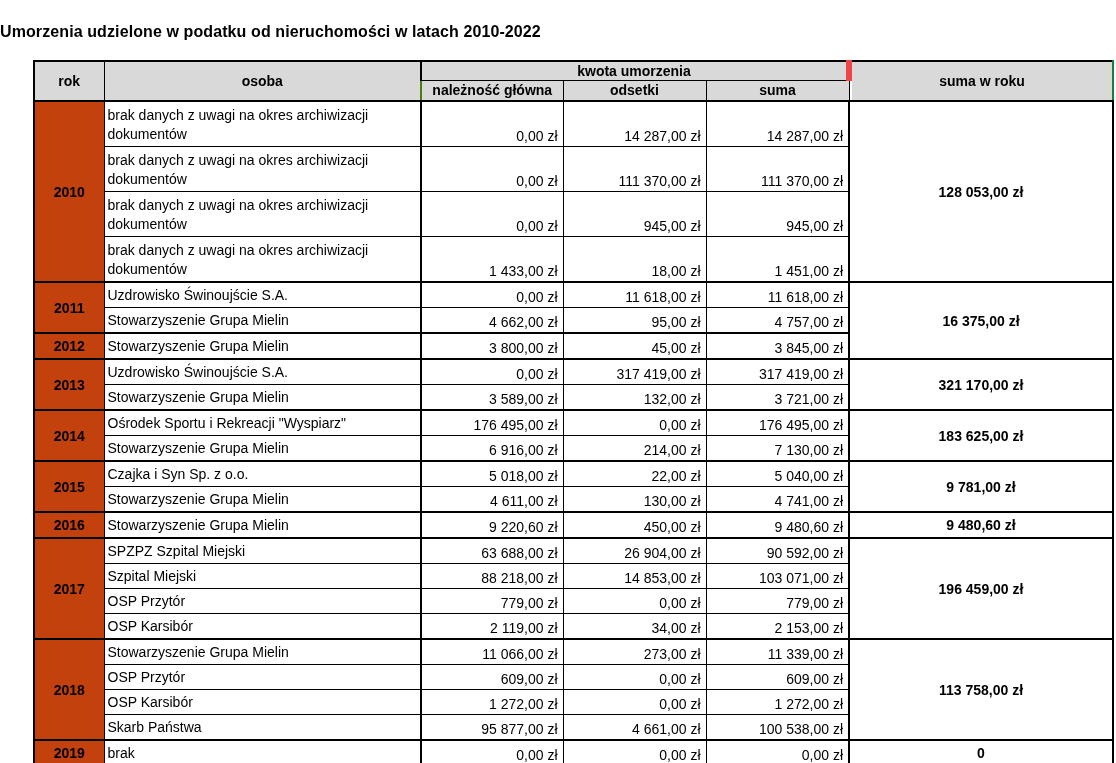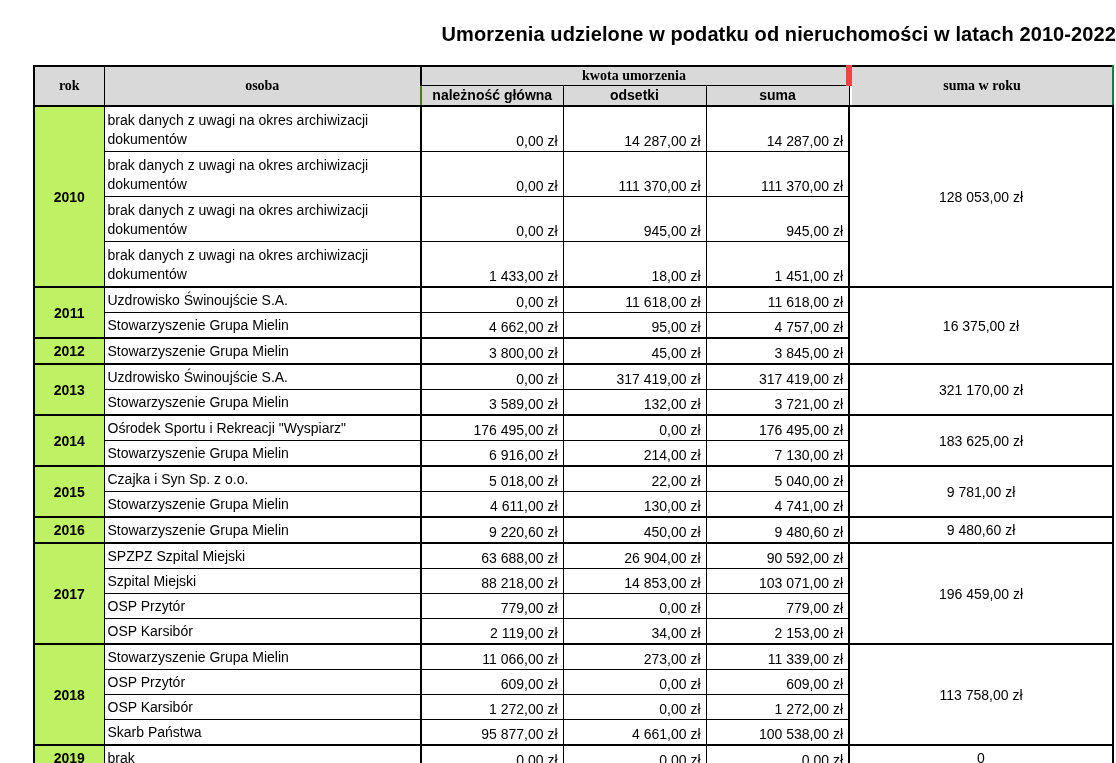--- a/index.html
+++ b/index.html
@@ -1,54 +1,54 @@
 <!DOCTYPE html>
 <html lang="pl"><head>
 <meta charset="utf-8">
 <style>
   html,body { margin:0; padding:0; }
   body {
     width:1116px; height:763px; background:#ffffff; overflow:hidden;
     font-family:"Liberation Sans", sans-serif; color:#000000;
   }
   .title {
-    margin-top:23px; text-align:right;
-    font-weight:bold; font-size:20px; letter-spacing:0.1px;
+    margin-top:23px; text-align:left;
+    font-weight:bold; font-size:16px; letter-spacing:0.1px;
   }
   table {
     border-collapse:collapse; table-layout:fixed;
     margin:19px 0 0 33px;
   }
   th, td {
     border:1px solid #000; font-size:14px; padding:0 4px;
     overflow:hidden;
   }
   thead th { background:#d9d9d9; font-weight:bold; text-align:center; vertical-align:middle; }
-  thead tr.header-top { border-top:2px solid #000; height:19px;font-family:Liberation Serif, serif; }
+  thead tr.header-top { border-top:2px solid #000; height:19px; }
   thead tr.subheader { height:21px; border-bottom:2px solid #000; }
   .th-rok, .th-osoba, .th-suma-w-roku { border-bottom:2px solid #000; }
   .th-rok { border-left:2px solid #000; }
   .th-kwota { border-left:2px solid #000; border-right:6px solid #ef4444; }
   .th-naleznosc { border-left:2px solid #4d7c0f; }
   .th-suma-w-roku { border-right:2px solid #15803d; }
 
   tbody td { height:21px; }
   tr.tall td { height:41px; }
   tr.group-start { border-top:2px solid #000; }
 
   .year-cell {
-    background:#bef264; font-weight:bold; text-align:center;
+    background:#c2410c; font-weight:bold; text-align:center;
     vertical-align:middle; border-left:2px solid #000;
   }
   .osoba-cell { text-align:left; vertical-align:bottom; line-height:19px; padding:1px 11px 2px 3px;margin-top:7px; }
   .num-cell { text-align:right; vertical-align:bottom; white-space:nowrap; padding:0 5px 2px 4px; }
   .naleznosc-cell { border-left:2px solid #000; }
   .year-sum-cell {
     text-align:center; vertical-align:middle; white-space:nowrap;
-    border-left:2px solid #000; border-right:2px solid #000;
+    border-left:2px solid #000; border-right:2px solid #000;font-weight:bold;
   }
 </style>
 </head>
 <body>
 
 <div class="title">Umorzenia udzielone w podatku od nieruchomości w latach 2010-2022</div>
 
 <table>
   <colgroup>
     <col style="width:70px">

